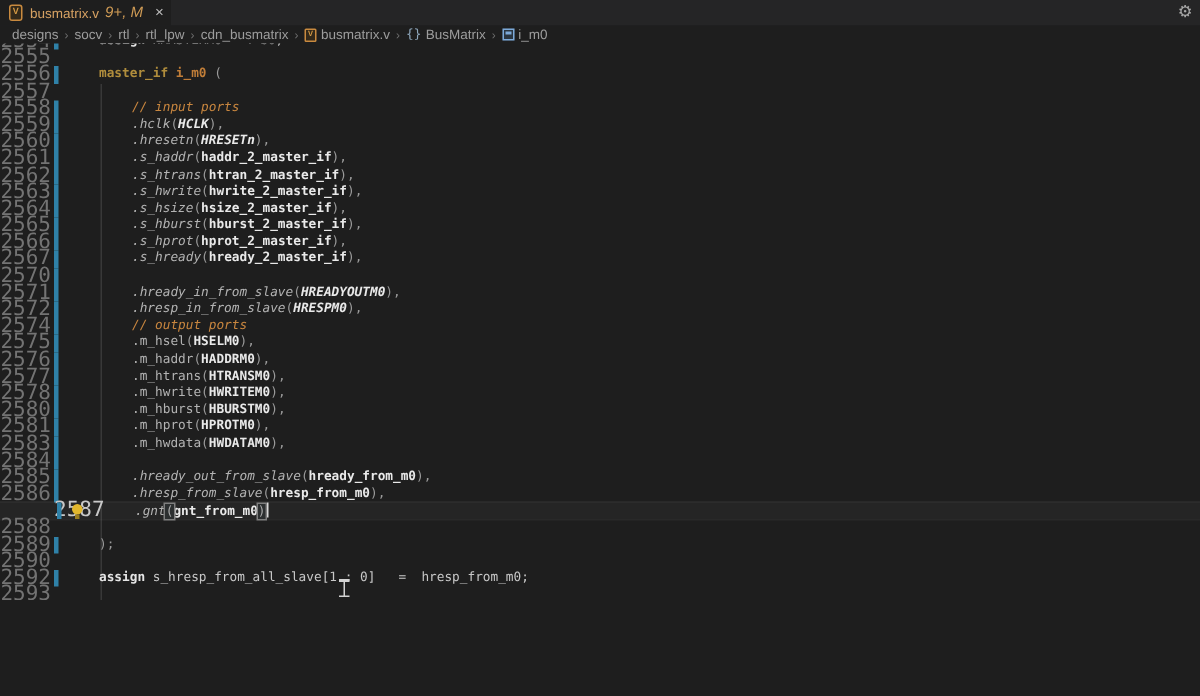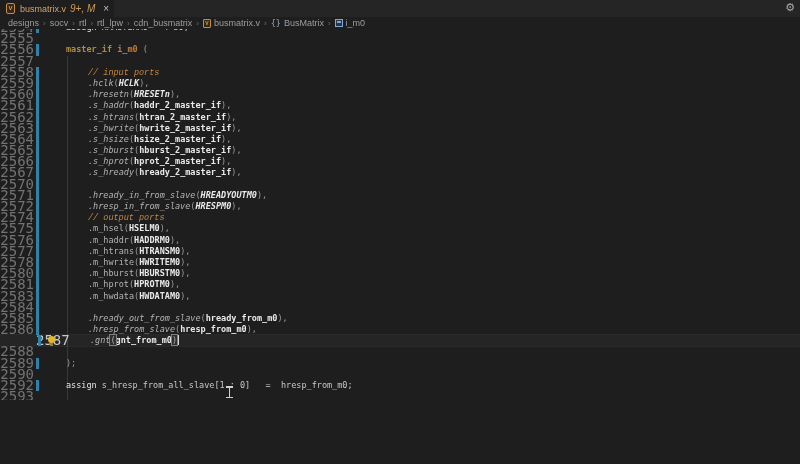--- a/index.html
+++ b/index.html
@@ -40,25 +40,25 @@
   .line.current { background:rgba(255,255,255,0.035); box-shadow:0 -1px 0 rgba(255,255,255,0.05), 0 1px 0 rgba(255,255,255,0.05); }
   .num { width:34px; flex:none; text-align:right; color:#737373; font-size:14px; }
   .line.current .num { color:#c8c8c8;padding-left:36px; }
   .modbar { width:3px; flex:none; margin-left:2px; }
   .modbar.on { background:#2f81a8; }
   .glyph { width:21px; flex:none; position:relative; }
   .code { white-space:pre; flex:1; color:#c8c8c8; }
   .ind1 { padding-left:6px; }
   .ind2 { padding-left:28px; }
 
-  .tok-kw    { color:#e5e5e5; font-weight:normal;text-align:right; }
+  .tok-kw    { color:#e5e5e5; font-weight:bold;text-align:right; }
   .tok-plain { color:#c8c8c8; }
   .tok-type  { color:#b08d3c; font-weight:bold; }
   .tok-inst  { color:#c07d38; font-weight:bold; }
-  .tok-cmt   { color:#c8863f; font-style:italic;font-family:Liberation Mono, monospace; }
+  .tok-cmt   { color:#c8863f; font-style:italic; }
   .tok-porti { color:#b3b3b3; font-style:italic; }
   .tok-portu { color:#b3b3b3; }
   .tok-argi  { color:#e9e9e9; font-weight:bold; font-style:italic; }
   .tok-argu  { color:#e9e9e9; font-weight:bold; }
   .tok-pun   { color:#9b9b9b; }
   .tok-num   { color:#cdcdcd; }
   .tok-macro { color:#ececec; font-weight:bold; background:#3a4047; outline:1px solid #4b5360; }
   .tok-brkt  { color:#a8a8a8; background:#2c2f30; outline:1px solid #7f7f7f; }
 
   .caret { display:inline-block; width:1px; height:10px; background:#d8d8d8;

